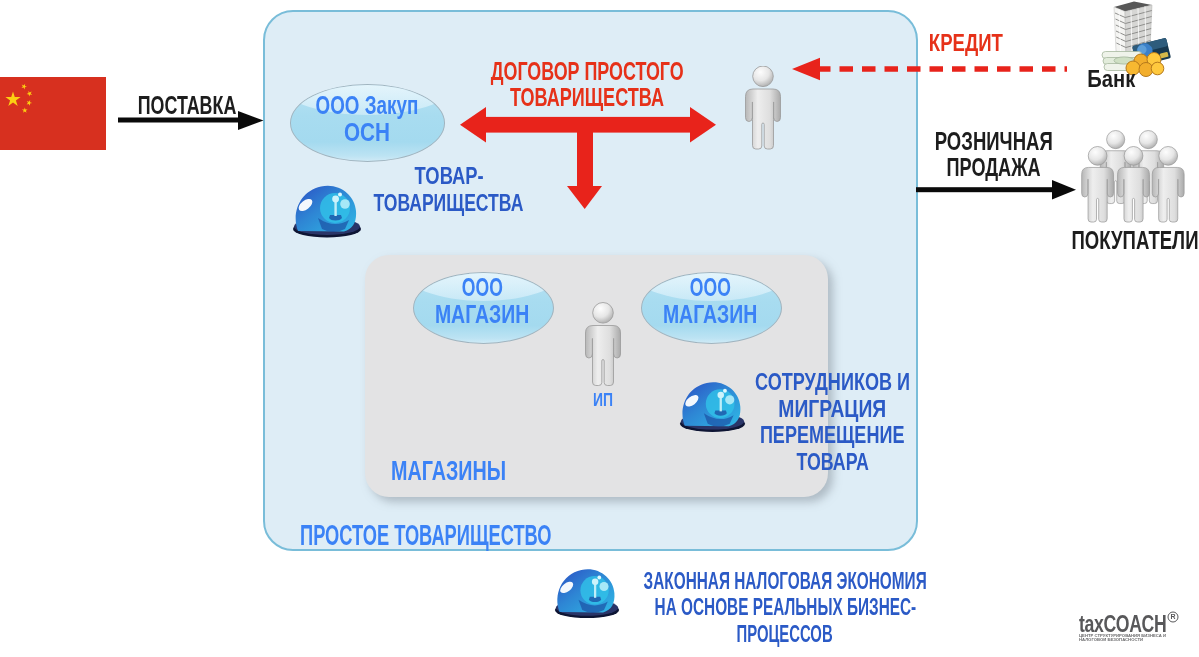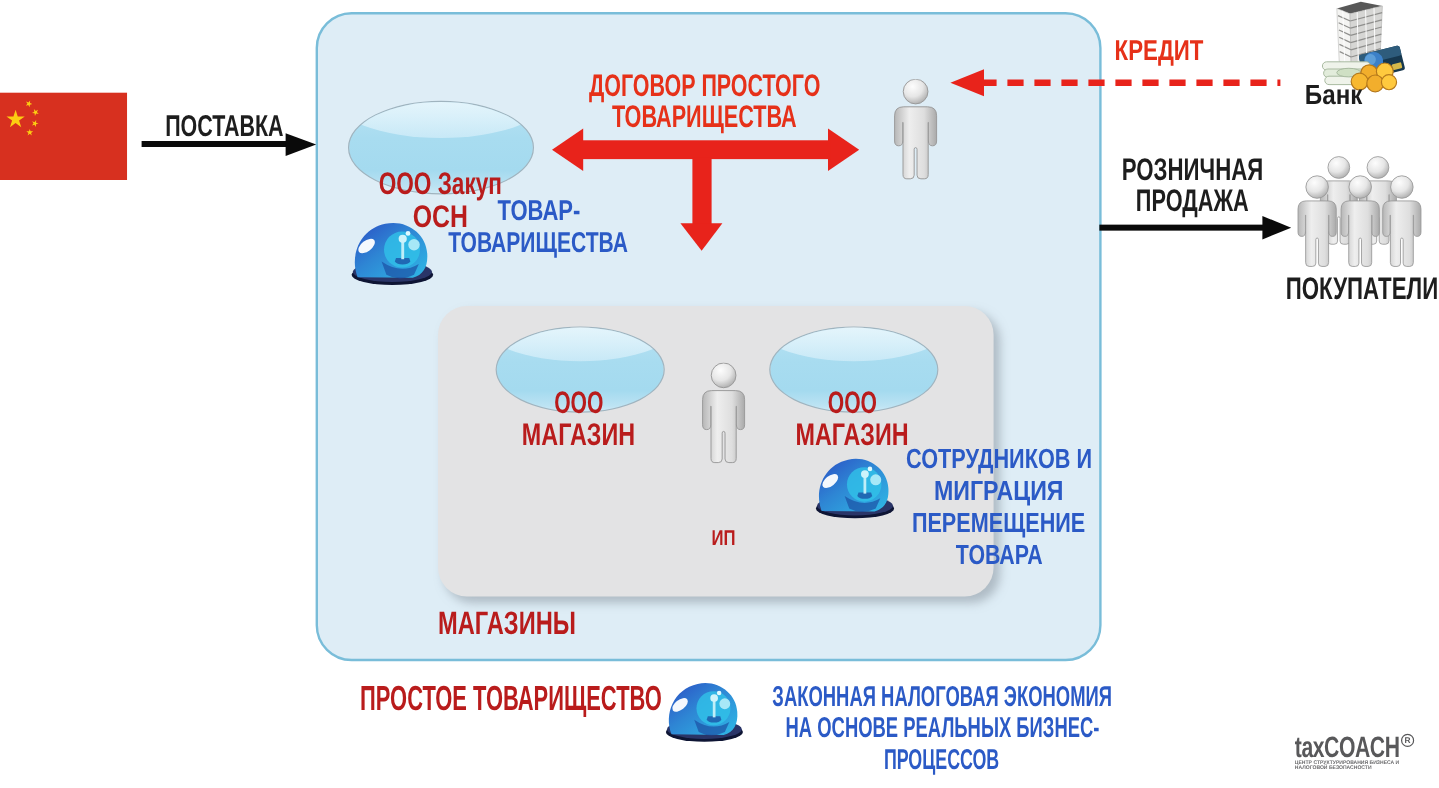--- a/index.html
+++ b/index.html
@@ -1,21 +1,21 @@
 <!DOCTYPE html>
 <html><head>
 <meta charset="utf-8">
 <style>
 html,body{margin:0;padding:0;}
 #stage{position:relative;width:1199px;height:657px;background:#ffffff;overflow:hidden;
   font-family:"Liberation Sans",sans-serif;font-weight:700;}
 .lb{position:absolute;text-align:center;}
 .lb div{white-space:nowrap;}
 .sx{display:inline-block;transform-origin:50% 50%;white-space:nowrap;}
-.dark{color:#b91c1c;margin-top:48px;}
+.dark{color:#3b82f6;}
 .blk{color:#1d1d1d;}
 .red{color:#e63119;}
 .blue{color:#2b5ac6;}
 .bigbox{position:absolute;left:263px;top:10px;width:655px;height:541px;border-radius:30px;
   background:#deedf6;border:2px solid #79bdd9;box-sizing:border-box;}
 .greybox{position:absolute;left:365px;top:255px;width:463px;height:242px;border-radius:24px;
   background:#e3e3e4;box-shadow:5px 5px 8px rgba(130,140,150,.5);}
 .ell{position:absolute;border-radius:50%;border:1.5px solid #a0b4bf;box-sizing:border-box;
   background:linear-gradient(180deg,#b9e2f3 0%,#a8dcf0 40%,#a4daef 75%,#bce3f3 93%,#cfeaf6 100%);overflow:hidden;}
 .ell .gloss{position:absolute;left:-10%;top:-54%;width:120%;height:94%;border-radius:50%;
@@ -185,21 +185,21 @@
   <div><span class="sx" style="transform:scaleX(0.786);">СОТРУДНИКОВ И</span></div>
   <div><span class="sx" style="transform:scaleX(0.840);">МИГРАЦИЯ</span></div>
   <div><span class="sx" style="transform:scaleX(0.784);">ПЕРЕМЕЩЕНИЕ</span></div>
   <div><span class="sx" style="transform:scaleX(0.774);">ТОВАРА</span></div>
   </div>
 
   <div class="lb dark" style="left:283.0px;top:387px;width:640px;font-size:18px;line-height:27px;">
   <div><span class="sx" style="transform:scaleX(0.773);">ИП</span></div>
   </div>
 
-  <div class="lb dark" style="left:365px;top:458.0px;font-size:27px;line-height:27px;text-align:right;">
+  <div class="lb dark" style="left:391px;top:458.0px;font-size:27px;line-height:27px;text-align:right;">
   <div><span class="sx" style="transform:scaleX(0.731);transform-origin:0 50%;">МАГАЗИНЫ</span></div>
   </div>
 
   <div class="lb dark" style="left:299.7px;top:521.4px;font-size:29px;line-height:29px;text-align:left;">
   <div><span class="sx" style="transform:scaleX(0.630);transform-origin:0 50%;">ПРОСТОЕ ТОВАРИЩЕСТВО</span></div>
   </div>
 
   <div class="lb blue" style="left:465px;top:567.9px;width:640px;font-size:24px;line-height:26.6px;">
   <div><span class="sx" style="transform:scaleX(0.640);">ЗАКОННАЯ НАЛОГОВАЯ ЭКОНОМИЯ</span></div>
   <div><span class="sx" style="transform:scaleX(0.640);">НА ОСНОВЕ РЕАЛЬНЫХ БИЗНЕС-</span></div>

